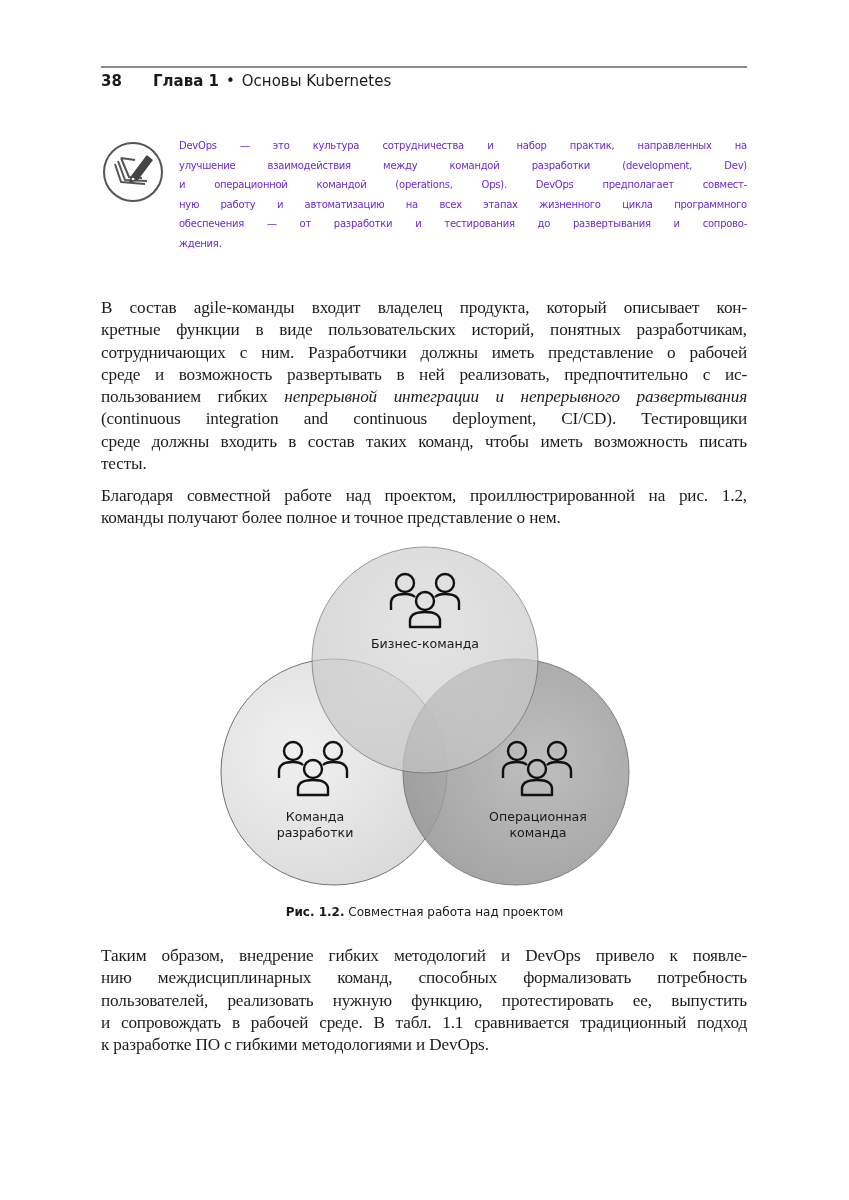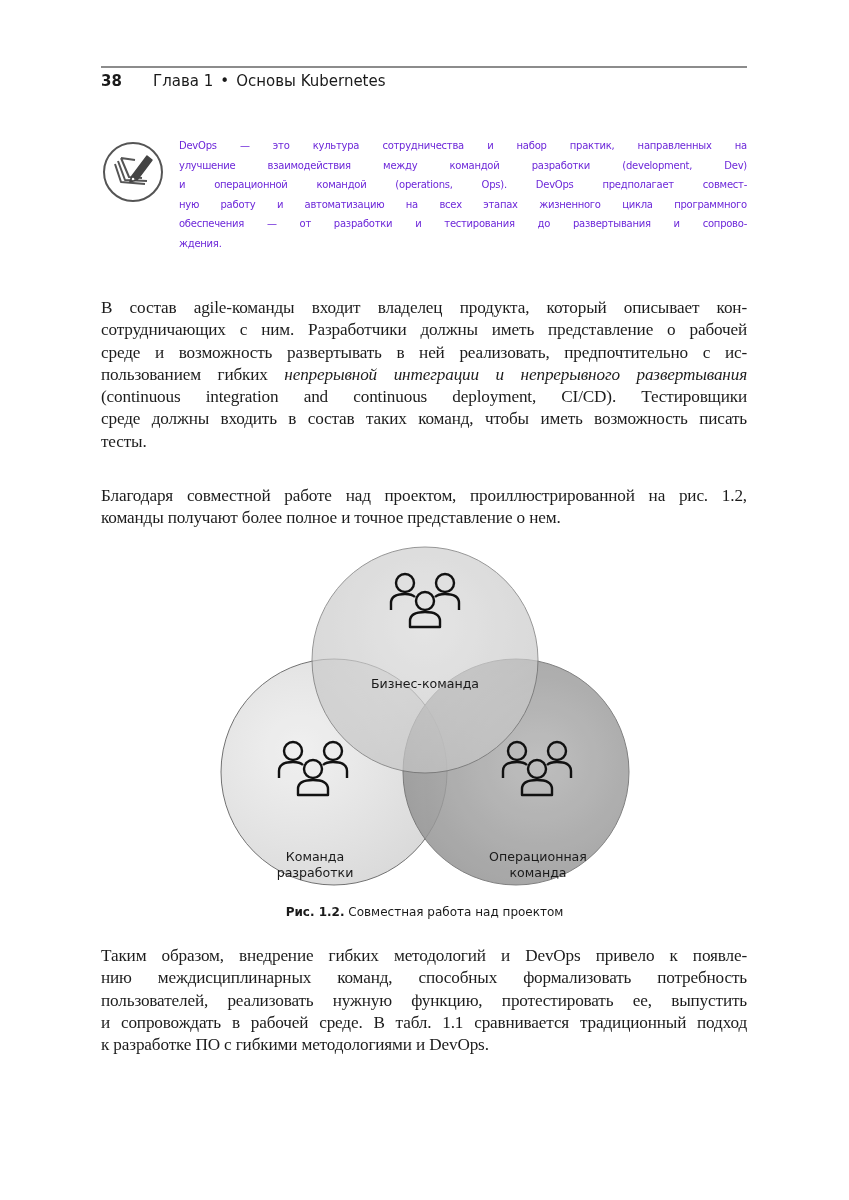--- a/index.html
+++ b/index.html
@@ -2,41 +2,41 @@
 <html><head>
   <meta charset="utf-8">
   <style>
     html, body { margin: 0; padding: 0; background: #ffffff; }
     body { width: 849px; height: 1200px; position: relative; overflow: hidden; color: #1a1a1a; }
     .page { position: absolute; left: 0; top: 0; width: 849px; height: 1200px; background: #fff; }
 
     .header-rule { position: absolute; left: 101px; top: 66px; width: 646px; height: 2px; background: #8c8c8c; }
     .running-head { position: absolute; left: 101px; top: 72px; font-family: "DejaVu Sans", sans-serif; font-size: 15px; color: #1a1a1a; white-space: nowrap; }
     .running-head .pnum { font-weight: bold; display: inline-block; width: 52px; }
-    .running-head .chap { font-weight: normal; }
+    .running-head .chap { font-weight: bold; }
     .running-head .bullet { margin: 0 7px; }
 
     .note { position: absolute; left: 101px; top: 136px; width: 646px; }
     .note-icon { position: absolute; left: 0; top: 4px; width: 64px; height: 64px; }
     .note-text { position: absolute; left: 78px; top: 0; width: 568px; font-family: "DejaVu Sans", sans-serif; font-size: 10px; line-height: 19.5px; text-align: justify; color: #6d28d9; letter-spacing: -0.25px; }
     .note-text .line { display: block; text-align: justify; text-align-last: justify; white-space: nowrap; }
     .note-text .line.last { text-align-last: left; }
 
     .body-text { position: absolute; left: 101px; width: 646px; font-family: "Liberation Serif", "DejaVu Serif", serif; font-size: 17.2px; line-height: 22.3px; color: #1c1c1c; letter-spacing: -0.15px; }
     .body-text .line { display: block; text-align: justify; text-align-last: justify; white-space: nowrap; }
     .body-text .line.last { text-align-last: left; }
     .body-text em { font-style: italic; }
 
     #p1 { top: 297px; }
     #p2 { top: 485px; }
     #p3 { top: 945px; }
 
     .figure { position: absolute; left: 210px; top: 545px; width: 430px; height: 345px; }
     .figure svg { position: absolute; left: 0; top: 0; }
-    .circle-label { position: absolute; font-family: "DejaVu Sans", sans-serif; font-size: 12.6px; color: #1a1a1a; text-align: center; line-height: 15.5px; margin-top: 40px; }
+    .circle-label { position: absolute; font-family: "DejaVu Sans", sans-serif; font-size: 12.6px; color: #1a1a1a; text-align: center; line-height: 15.5px; }
 
     .caption { position: absolute; left: 0; width: 849px; top: 905px; text-align: center; font-family: "DejaVu Sans", sans-serif; font-size: 12px; color: #1a1a1a; }
     .caption .cap-num { font-weight: bold; }
   </style>
 </head>
 <body>
 
 <div class="page">
 
   <div class="header-rule"></div>
@@ -59,20 +59,21 @@
       <span class="line">улучшение взаимодействия между командой разработки (development, Dev)</span>
       <span class="line">и операционной командой (operations, Ops). DevOps предполагает совмест-</span>
       <span class="line">ную работу и автоматизацию на всех этапах жизненного цикла программного</span>
       <span class="line">обеспечения — от разработки и тестирования до развертывания и сопрово-</span>
       <span class="line last">ждения.</span>
     </div>
   </div>
 
   <div class="body-text" id="p1">
     <span class="line">В состав agile-команды входит владелец продукта, который описывает кон-</span>
+    <span class="line">кретные функции в виде пользовательских историй, понятных разработчикам,</span>
     <span class="line">сотрудничающих с ним. Разработчики должны иметь представление о рабочей</span>
     <span class="line">среде и возможность развертывать в ней реализовать, предпочтительно с ис-</span>
     <span class="line"><span>пользованием гибких </span><em>непрерывной интеграции и непрерывного развертывания</em></span>
     <span class="line">(continuous integration and continuous deployment, CI/CD). Тестировщики</span>
     <span class="line">среде должны входить в состав таких команд, чтобы иметь возможность писать</span>
     <span class="line last">тесты.</span>
   </div>
 
   <div class="body-text" id="p2">
     <span class="line">Благодаря совместной работе над проектом, проиллюстрированной на рис. 1.2,</span>

